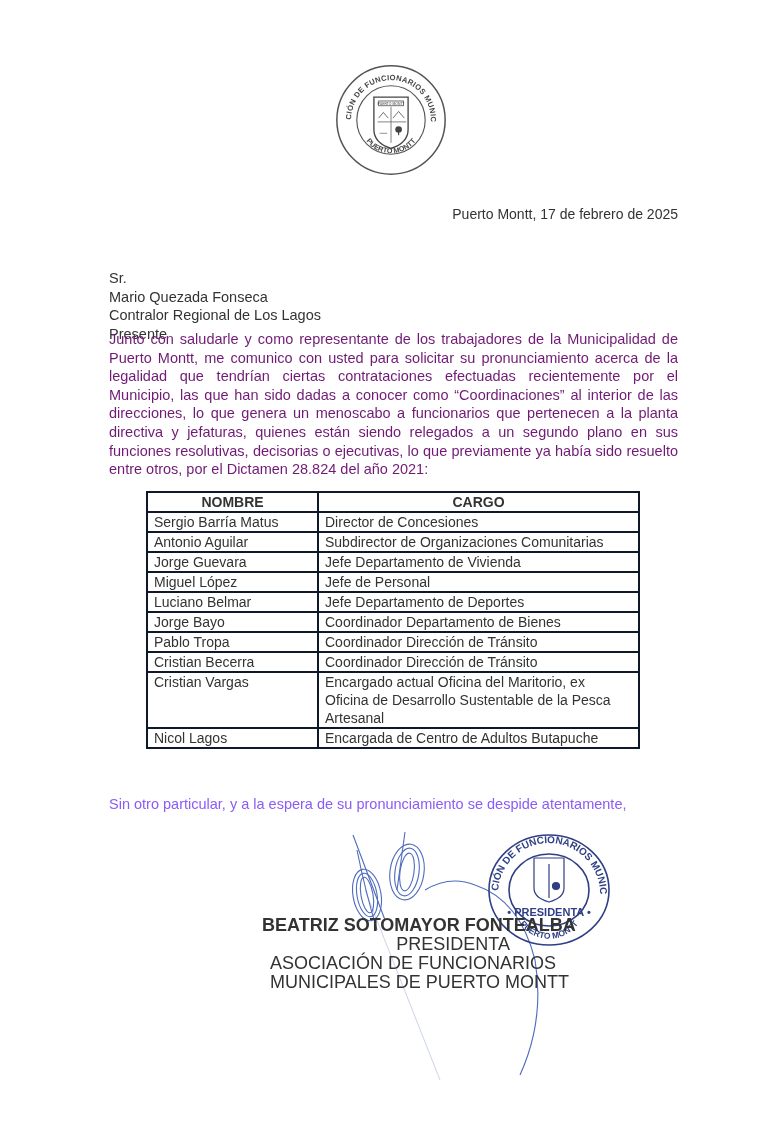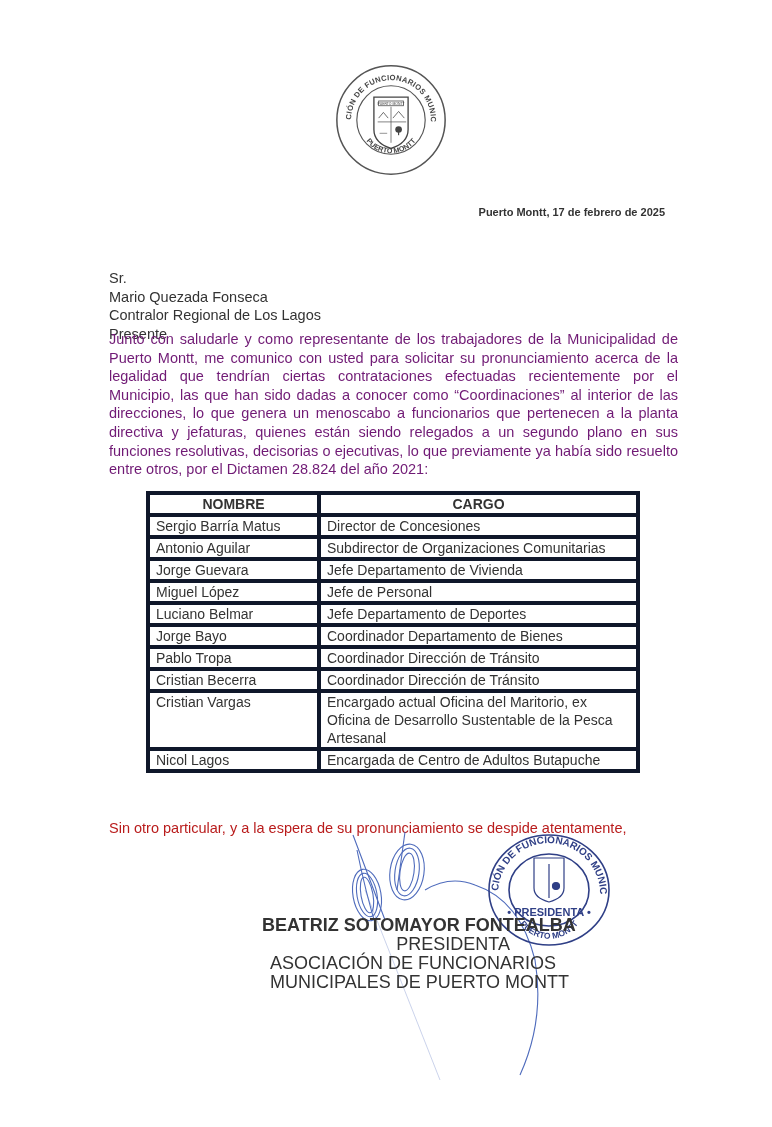--- a/index.html
+++ b/index.html
@@ -5,46 +5,46 @@
   html, body { margin: 0; padding: 0; background: #ffffff; }
   body {
     width: 772px; height: 1127px; position: relative; overflow: hidden;
     font-family: "Liberation Sans", "DejaVu Sans", sans-serif;
     color: #2b2b2b;
   }
   .seal {
     position: absolute; left: 334px; top: 63px; width: 114px; height: 114px;
   }
   .date {
-    position: absolute; right: 107px; top: 206px;
-    font-size: 11px; color: #333; font-weight: bold;
+    position: absolute; right: 94px; top: 206px;
+    font-size: 14px; color: #333;
   }
   .recipient {
     position: absolute; left: 109px; top: 241px;
     font-size: 14.5px; line-height: 18.5px; color: #333; margin-top: 28px;
   }
   .recipient div { white-space: nowrap; }
   .body-text {
     position: absolute; left: 109px; top: 330px; width: 569px;
     font-size: 14.5px; line-height: 18.6px; text-align: justify; color: #701a75;
     margin: 0;
   }
   table.roster {
     position: absolute; left: 146px; top: 491px; width: 494px;
     border-collapse: collapse; font-size: 14px; color: #333;
   }
   table.roster th, table.roster td {
-    border: 4px solid #0f172a; padding: 0 6px; height: 18px; line-height: 18px;
+    border: 2px solid #0f172a; padding: 0 6px; height: 18px; line-height: 18px;
     vertical-align: top; text-align: left; font-weight: normal;
   }
   table.roster th { text-align: center; font-weight: bold; font-size: 14px; }
   table.roster col.c1 { width: 171px; }
   .closing {
-    position: absolute; left: 109px; top: 820px;
-    font-size: 14.5px; color: #b91c1c; white-space: nowrap;
+    position: absolute; left: 109px; top: 796px;
+    font-size: 14.5px; color: #8b5cf6; white-space: nowrap;
   }
   .sig-block {
     position: absolute; left: 270px; top: 916px; width: 240px;
     text-align: right; font-size: 18px; line-height: 19px; color: #333;
   }
   .sig-name { font-weight: bold; white-space: nowrap; margin-left: -8px; }
   .sig-block div { white-space: nowrap; }
   .signature-scribble {
     position: absolute; left: 345px; top: 830px; width: 220px; height: 250px;
     pointer-events: none;

